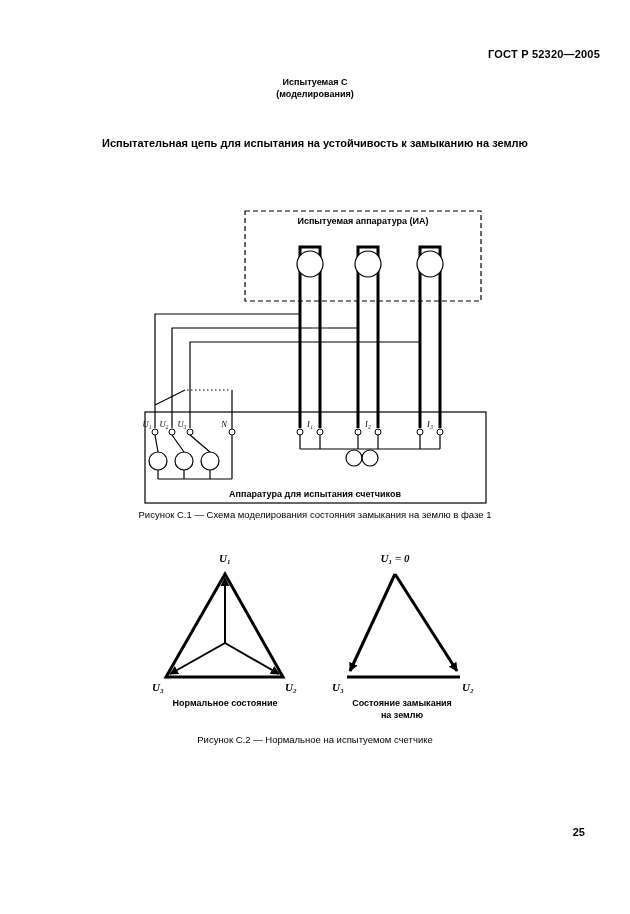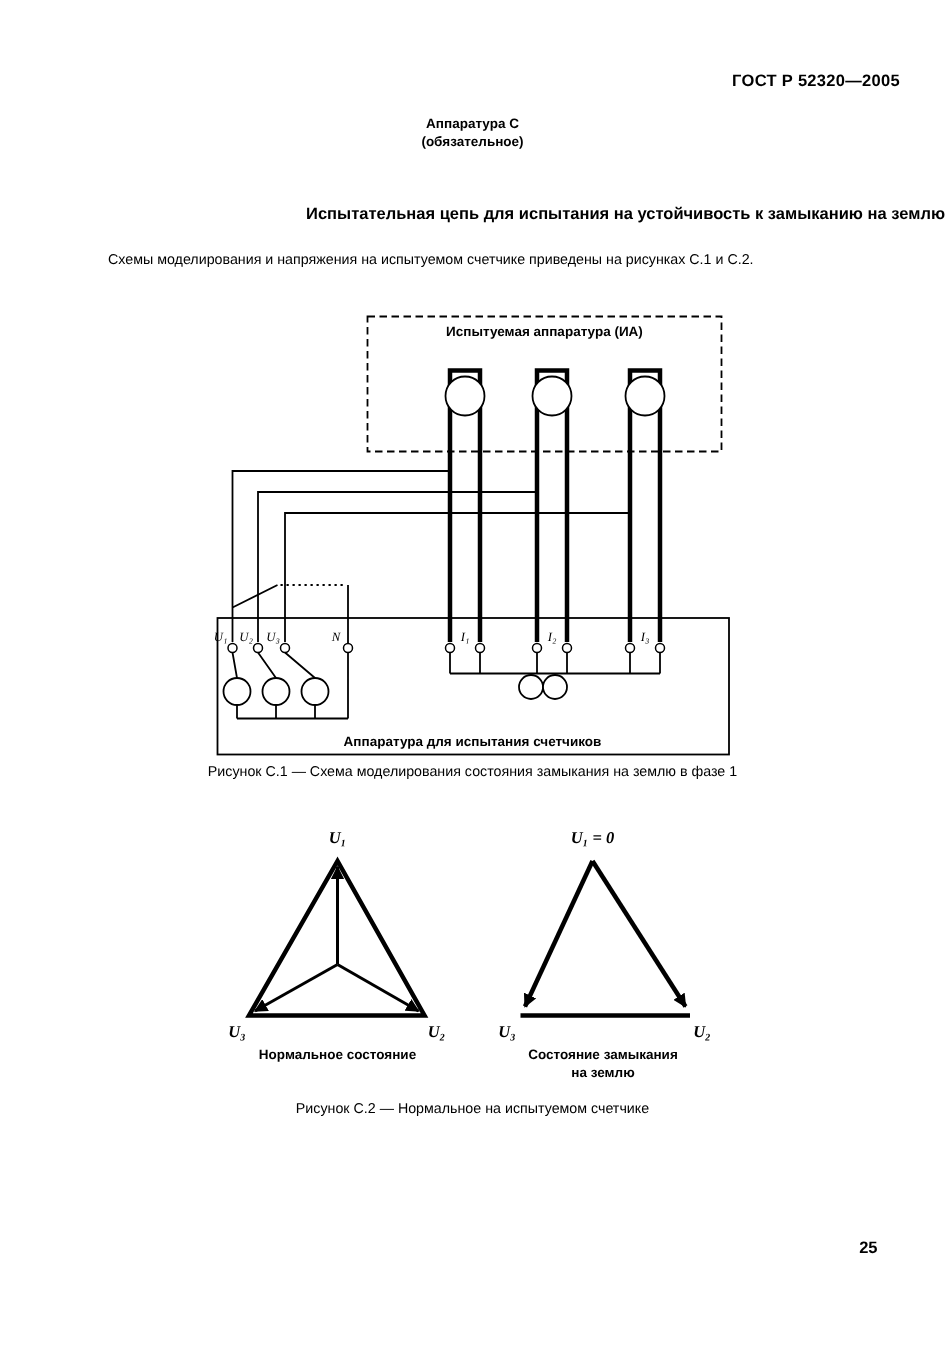--- a/index.html
+++ b/index.html
@@ -3,21 +3,21 @@
 <meta charset="utf-8">
 <style>
   html,body{margin:0;padding:0;}
   body{
     width:630px;height:914px;background:#ffffff;color:#000;
     font-family:"Liberation Sans",sans-serif;position:relative;overflow:hidden;
   }
   .page{position:absolute;left:0;top:0;width:630px;height:914px;background:#fff;}
   .doc-number{position:absolute;top:48px;right:30px;font-size:11px;font-weight:bold;letter-spacing:.2px;}
   .annex{position:absolute;top:76px;left:0;right:0;text-align:center;font-size:9px;font-weight:bold;line-height:12px;}
-  .section-title{position:absolute;top:137px;left:0;right:0;text-align:right;font-size:11px;font-weight:bold;}
+  .section-title{position:absolute;top:137px;left:0;right:0;text-align:center;font-size:11px;font-weight:bold;}
   .intro{position:absolute;top:168px;left:72px;right:40px;font-size:9.5px;}
   .fig1{position:absolute;top:192px;left:130px;width:360px;height:300px;margin-top:17px;}
   .caption-c1{position:absolute;top:509px;left:0;right:0;text-align:center;font-size:9.5px;}
   .fig2{position:absolute;top:548px;left:130px;width:370px;height:180px;}
   .caption-c2{position:absolute;top:734px;left:0;right:0;text-align:center;font-size:9.5px;}
   .page-number{position:absolute;top:826px;right:45px;font-size:11px;font-weight:bold;}
   svg{display:block;}
   svg text{font-family:"Liberation Sans",sans-serif;fill:#000;}
   .t-label{font-family:"Liberation Serif","DejaVu Serif",serif;font-style:italic;font-size:8.5px;}
   .box-label{font-weight:bold;font-size:9px;}
@@ -29,27 +29,26 @@
   .device{fill:#fff;stroke:#000;stroke-width:1.2;}
 </style>
 </head>
 <body>
 
 <div class="page">
 
   <div class="doc-number">ГОСТ Р 52320—2005</div>
 
   <div class="annex">
-    <div>Аппаратура С</div>
-    <div>(обязательное)</div>
+    <div>Испытуемая С</div>
+    <div>(моделирования)</div>
   </div>
 
   <div class="section-title">Испытательная цепь для испытания на устойчивость к замыканию на землю</div>
 
-  <div class="intro">Схемы моделирования и напряжения на испытуемом счетчике приведены на рисунках С.1 и С.2.</div>
 
   <div class="fig1">
     <svg width="360" height="300" viewBox="0 0 360 300">
 
       <rect x="115" y="2" width="236" height="90" fill="none" stroke="#000" stroke-width="1.2" stroke-dasharray="5 3"></rect>
       <text x="233" y="15" text-anchor="middle" class="box-label">Испытуемая аппаратура (ИА)</text>
 
       <path class="wire-thick" d="M170,219 V38 H190 V219 M228,219 V38 H248 V219 M290,219 V38 H310 V219"></path>
 
       <circle cx="180" cy="55" r="13" class="device"></circle>

